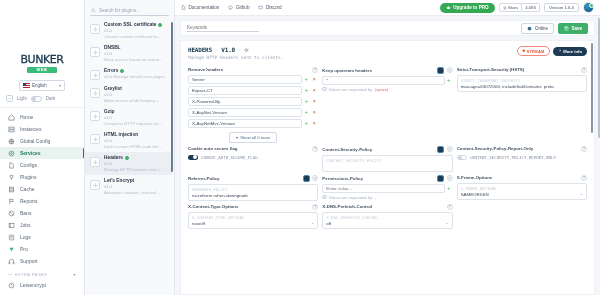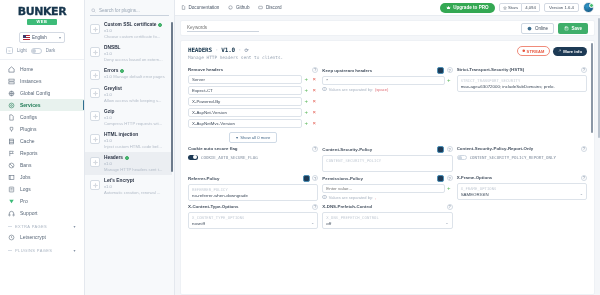--- a/index.html
+++ b/index.html
@@ -17,22 +17,23 @@
   .sidebar {
     width: 85px; height: 295px; background: #ffffff;
     border-right: 1px solid #e4e8ee;
     display: flex; flex-direction: column;
     position: relative; overflow: hidden;
   }
   .logo-wrap { padding: 5px 0 3px; text-align: center; }
   .logo {
     display: inline-block; position: relative;
     font-family: "DejaVu Sans", sans-serif;
-    font-weight: bold; font-size: 11px; letter-spacing: -0.4px;
+    font-weight: normal; font-size: 11px; letter-spacing: -0.4px;
     color: #17364d;
+    margin-top: 48px;
     -webkit-text-stroke: 0.3px #17364d;
   }
   .logo-badge {
     display: block; margin: 0 auto; width: 30px; height: 6px;
     background: #3dbb78; color: #fff; font-size: 4px; font-weight: bold;
     line-height: 6px; letter-spacing: 0.5px; text-align: center;
     border-radius: 1px; margin-top: 1px;
   }
   .lang-select {
     margin: 4px auto 0; width: 46px; height: 11px;

